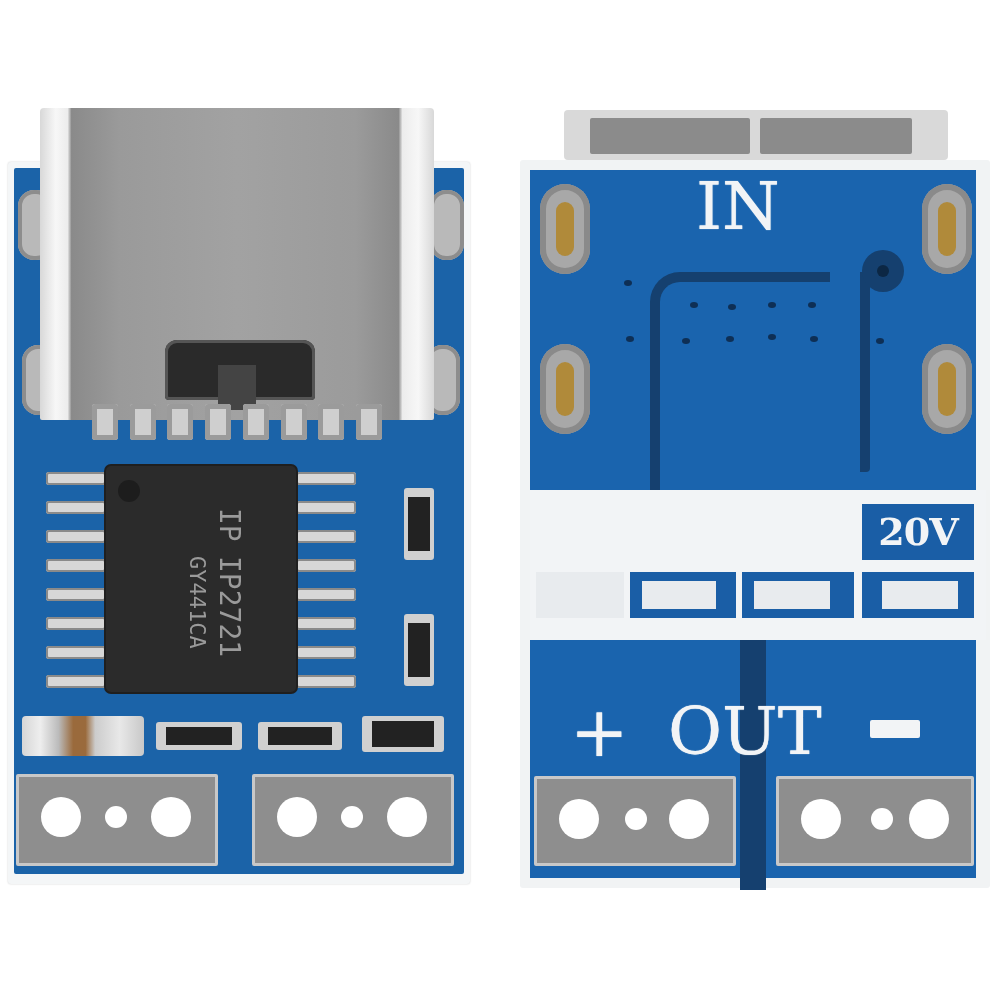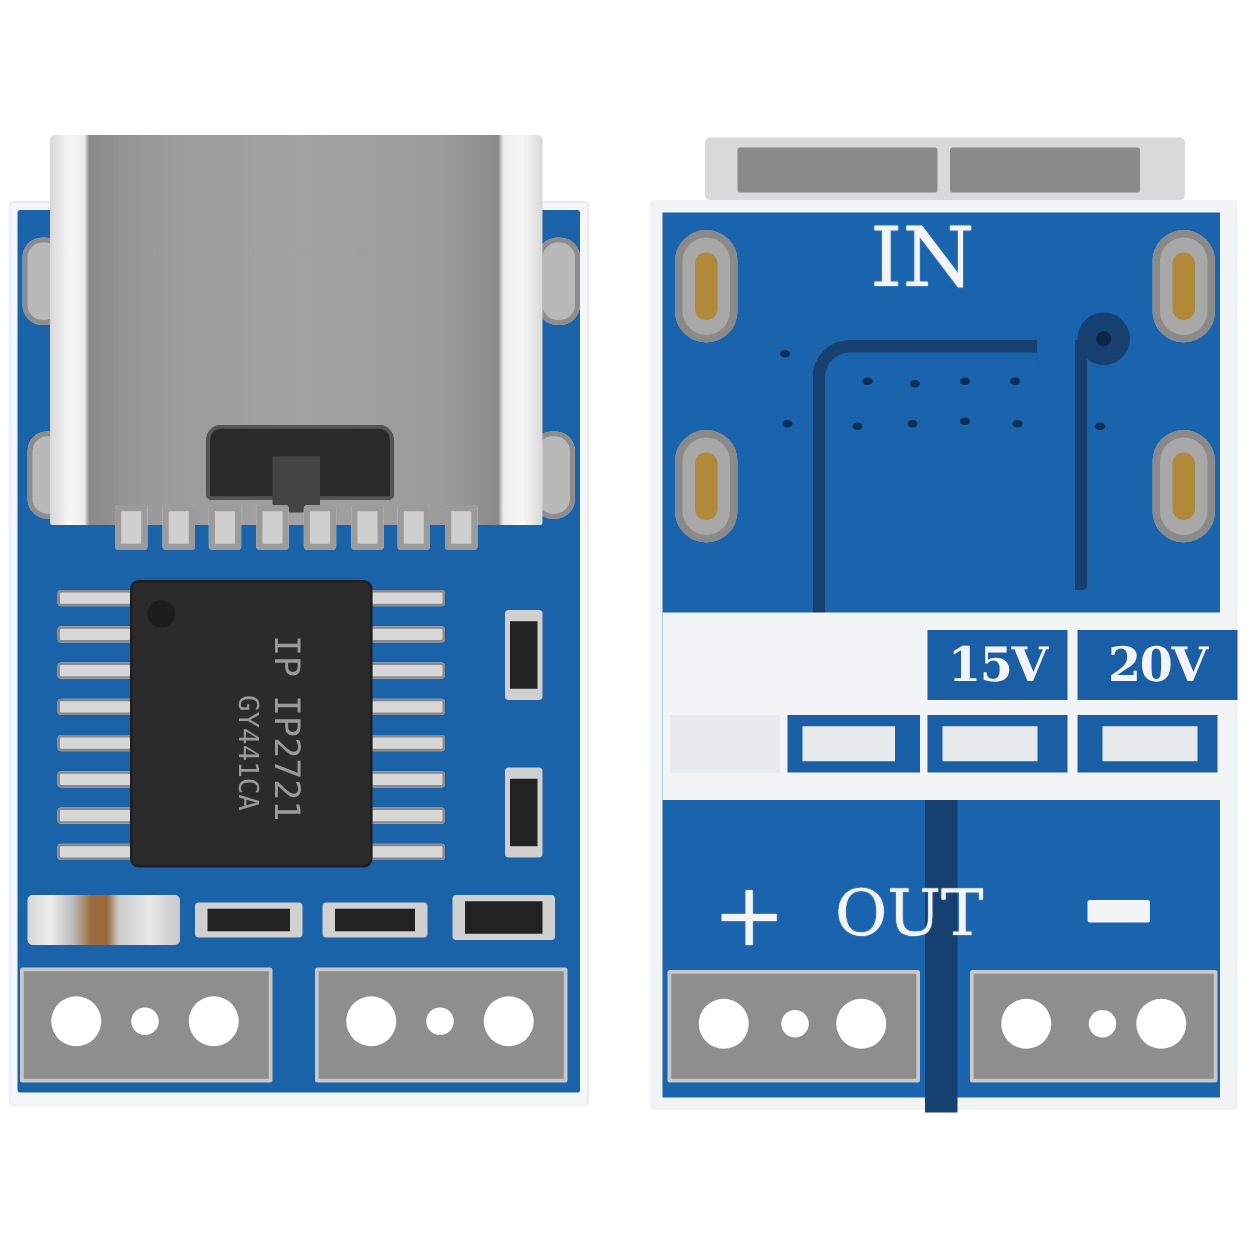--- a/index.html
+++ b/index.html
@@ -170,37 +170,36 @@
 <div class="abs via" style="left:626px;top:336px;"></div>
 <div class="abs via" style="left:682px;top:338px;"></div>
 <div class="abs via" style="left:726px;top:336px;"></div>
 <div class="abs via" style="left:768px;top:334px;"></div>
 <div class="abs via" style="left:810px;top:336px;"></div>
 <div class="abs via" style="left:876px;top:338px;"></div>
 
 <div class="abs" style="left:740px;top:640px;width:26px;height:250px;background:#15406f;"></div>
 
 <div class="abs volt-box">
-  <div class="volt-cell" style="left:212px;width:112px;">15V</div>
-  <div class="volt-cell" style="left:332px;width:128px;">20V</div>
+  <div class="volt-cell" style="left:332px;width:112px;">20V</div>
 
   <div class="volt-pad-cell" style="left:6px;width:88px;background:#e8ebee;"></div>
   <div class="volt-pad-cell" style="left:100px;width:106px;">
     <div class="volt-pad" style="left:12px;width:74px;"></div>
   </div>
   <div class="volt-pad-cell" style="left:212px;width:112px;">
     <div class="volt-pad" style="left:12px;width:76px;"></div>
   </div>
   <div class="volt-pad-cell" style="left:332px;width:112px;">
     <div class="volt-pad" style="left:20px;width:76px;"></div>
   </div>
 </div>
 
 <div class="abs silk" style="left:570px;top:696px;font-size:70px;line-height:72px;">+</div>
-<div class="abs silk" style="left:668px;top:696px;font-size:51px;line-height:72px;">OUT</div>
+<div class="abs silk" style="left:668px;top:696px;font-size:66px;line-height:72px;">OUT</div>
 <div class="abs" style="left:870px;top:720px;width:50px;height:18px;background:#f2f4f6;border-radius:2px;"></div>
 
 <div class="abs pad-block" style="left:534px;top:776px;width:196px;height:84px;">
   <div class="hole big" style="left:22px;"></div>
   <div class="hole small" style="left:88px;"></div>
   <div class="hole big" style="left:132px;"></div>
 </div>
 <div class="abs pad-block" style="left:776px;top:776px;width:192px;height:84px;">
   <div class="hole big" style="left:22px;"></div>
   <div class="hole small" style="left:92px;"></div>

